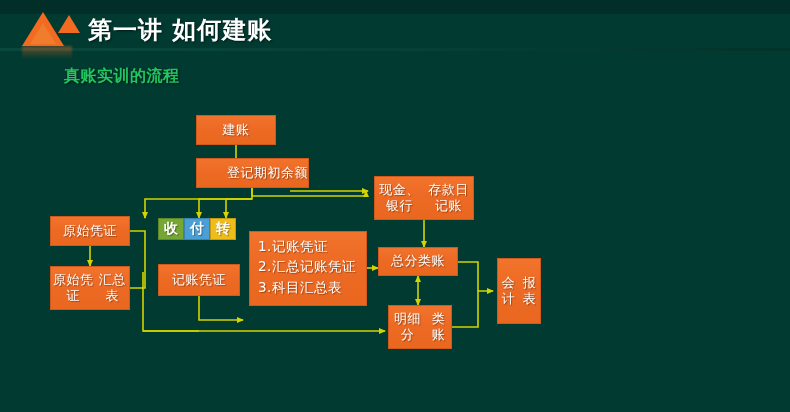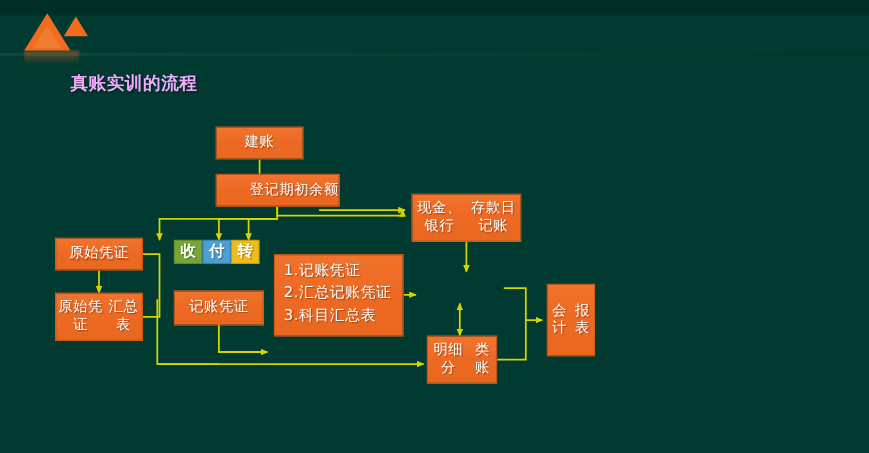--- a/index.html
+++ b/index.html
@@ -80,21 +80,21 @@
     color: #ffffff;
     letter-spacing: 1px;
     white-space: nowrap;
     text-shadow: 1px 1px 2px rgba(0,0,0,.55);
   }
   .slide-subtitle {
     position: absolute;
     left: 64px; top: 66px;
     font-size: 16px;
     font-weight: bold;
-    color: #f0abfc;
+    color: #22c55e;
     letter-spacing: .5px;
     white-space: nowrap;
     text-shadow: 1px 1px 2px rgba(0,0,0,.5);
   }
   
   #diagram {
     position: absolute;
     left: 0; top: 0;
     width: 790px; height: 412px;
   }
@@ -153,20 +153,21 @@
   <div class="top-band"></div>
   <div class="title-rule"></div>
 
   <div class="logo">
     <div class="tri-big"></div>
     <div class="tri-big-inner"></div>
     <div class="tri-small"></div>
     <div class="logo-reflect"></div>
   </div>
 
+  <div class="slide-title">第一讲  如何建账</div>
   <div class="slide-subtitle">真账实训的流程</div>
 
   <div id="diagram">
     <svg id="wires" viewBox="0 0 790 412" width="790" height="412">
       <defs>
         <marker id="arw" markerWidth="7" markerHeight="7" refX="6" refY="3" orient="auto" markerUnits="userSpaceOnUse">
           <path d="M0,0 L7,3 L0,6 z" fill="#d4d400"></path>
         </marker>
         <marker id="arwb" markerWidth="7" markerHeight="7" refX="1" refY="3" orient="auto" markerUnits="userSpaceOnUse">
           <path d="M7,0 L0,3 L7,6 z" fill="#d4d400"></path>
@@ -204,20 +205,23 @@
         <span style="display: block;">原始凭证</span>
         <span style="display: block;">汇总表</span>
       </div>
       <div class="node" style="left: 158px; top: 240px; width: 82px; height: 32px; margin-top: 24px;">
         <span style="display: block;">记账凭证</span>
       </div>
       <div class="node" style="left: 374px; top: 176px; width: 100px; height: 44px;">
         <span style="display: block;">现金、银行</span>
         <span style="display: block;">存款日记账</span>
       </div>
+      <div class="node" style="left: 378px; top: 247px; width: 80px; height: 29px;">
+        <span style="display: block;">总分类账</span>
+      </div>
       <div class="node" style="left: 388px; top: 305px; width: 64px; height: 44px;">
         <span style="display: block;">明细分</span>
         <span style="display: block;">类账</span>
       </div>
       <div class="node" style="left: 497px; top: 258px; width: 44px; height: 66px;">
         <span style="display: block;">会计</span>
         <span style="display: block;">报表</span>
       </div>
       <div class="node list" style="left: 249px; top: 231px; width: 118px; height: 75px;">
         <div class="row">1.记账凭证</div>

